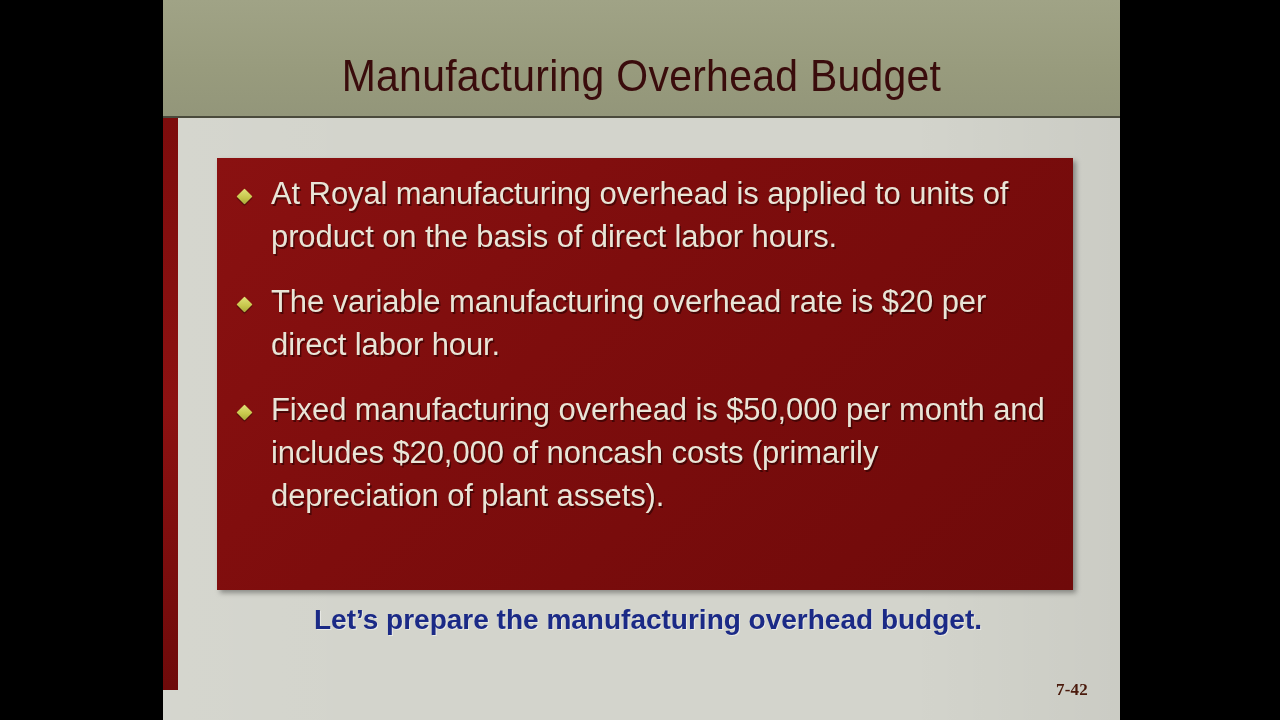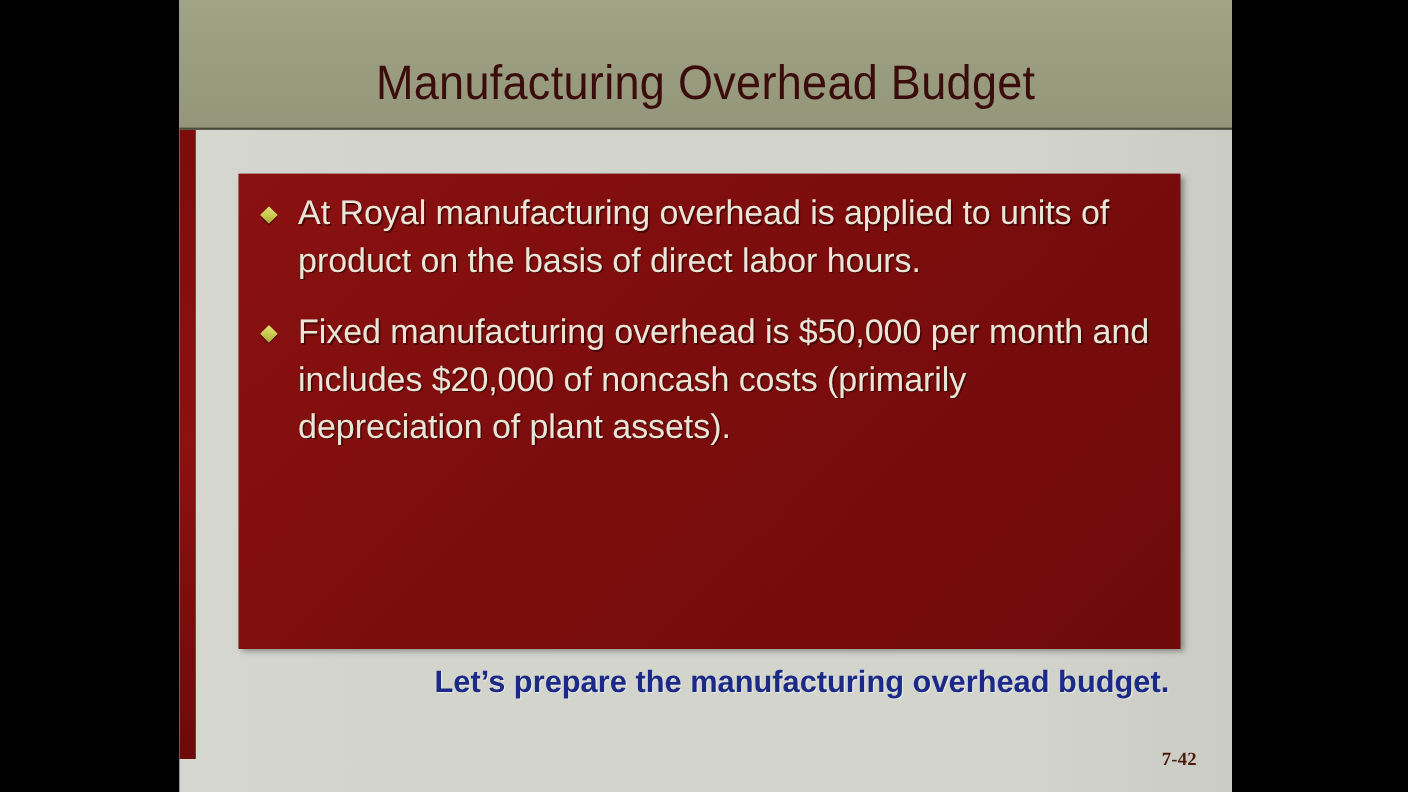--- a/index.html
+++ b/index.html
@@ -143,21 +143,21 @@
     letter-spacing: -0.1px;
     text-shadow: 1.5px 1.5px 0 rgba(30,0,0,0.55);
   }
 
   
   #caption {
     position: absolute;
     left: 70px;
     top: 598px;
     width: 830px;
-    text-align: right;
+    text-align: center;
     font-size: 28px;
     line-height: 44px;
     font-weight: bold;
     color: #1b2a86;
     font-family: "Liberation Sans", sans-serif;
     text-shadow: 1px 1px 0 rgba(255,255,255,0.5);
     z-index: 2;
   }
 
   
@@ -191,20 +191,26 @@
 
     <div id="content-box">
 
       <div class="bullet-row">
         <span class="bullet-marker">
           <span class="diamond"></span>
         </span>
         <span class="bullet-text">At Royal manufacturing overhead is applied to units of product on the basis of direct labor hours.</span>
       </div>
 
+      <div class="bullet-row">
+        <span class="bullet-marker">
+          <span class="diamond"></span>
+        </span>
+        <span class="bullet-text">The variable manufacturing overhead rate is $20 per direct labor hour.</span>
+      </div>
 
       <div class="bullet-row">
         <span class="bullet-marker">
           <span class="diamond"></span>
         </span>
         <span class="bullet-text">Fixed manufacturing overhead is $50,000 per month and includes $20,000 of noncash costs (primarily depreciation of plant assets).</span>
       </div>
 
     </div>
 

